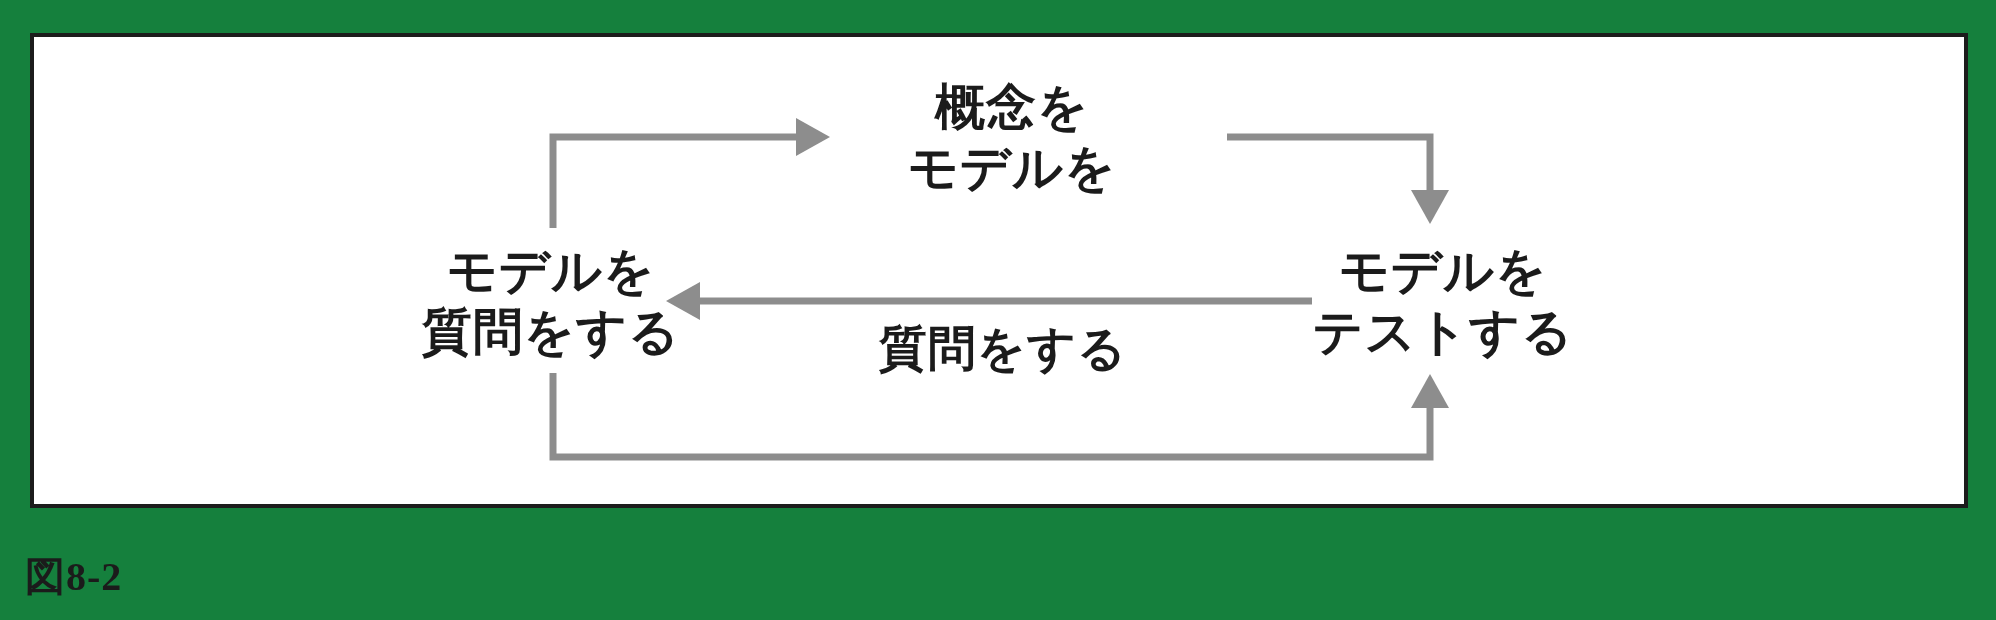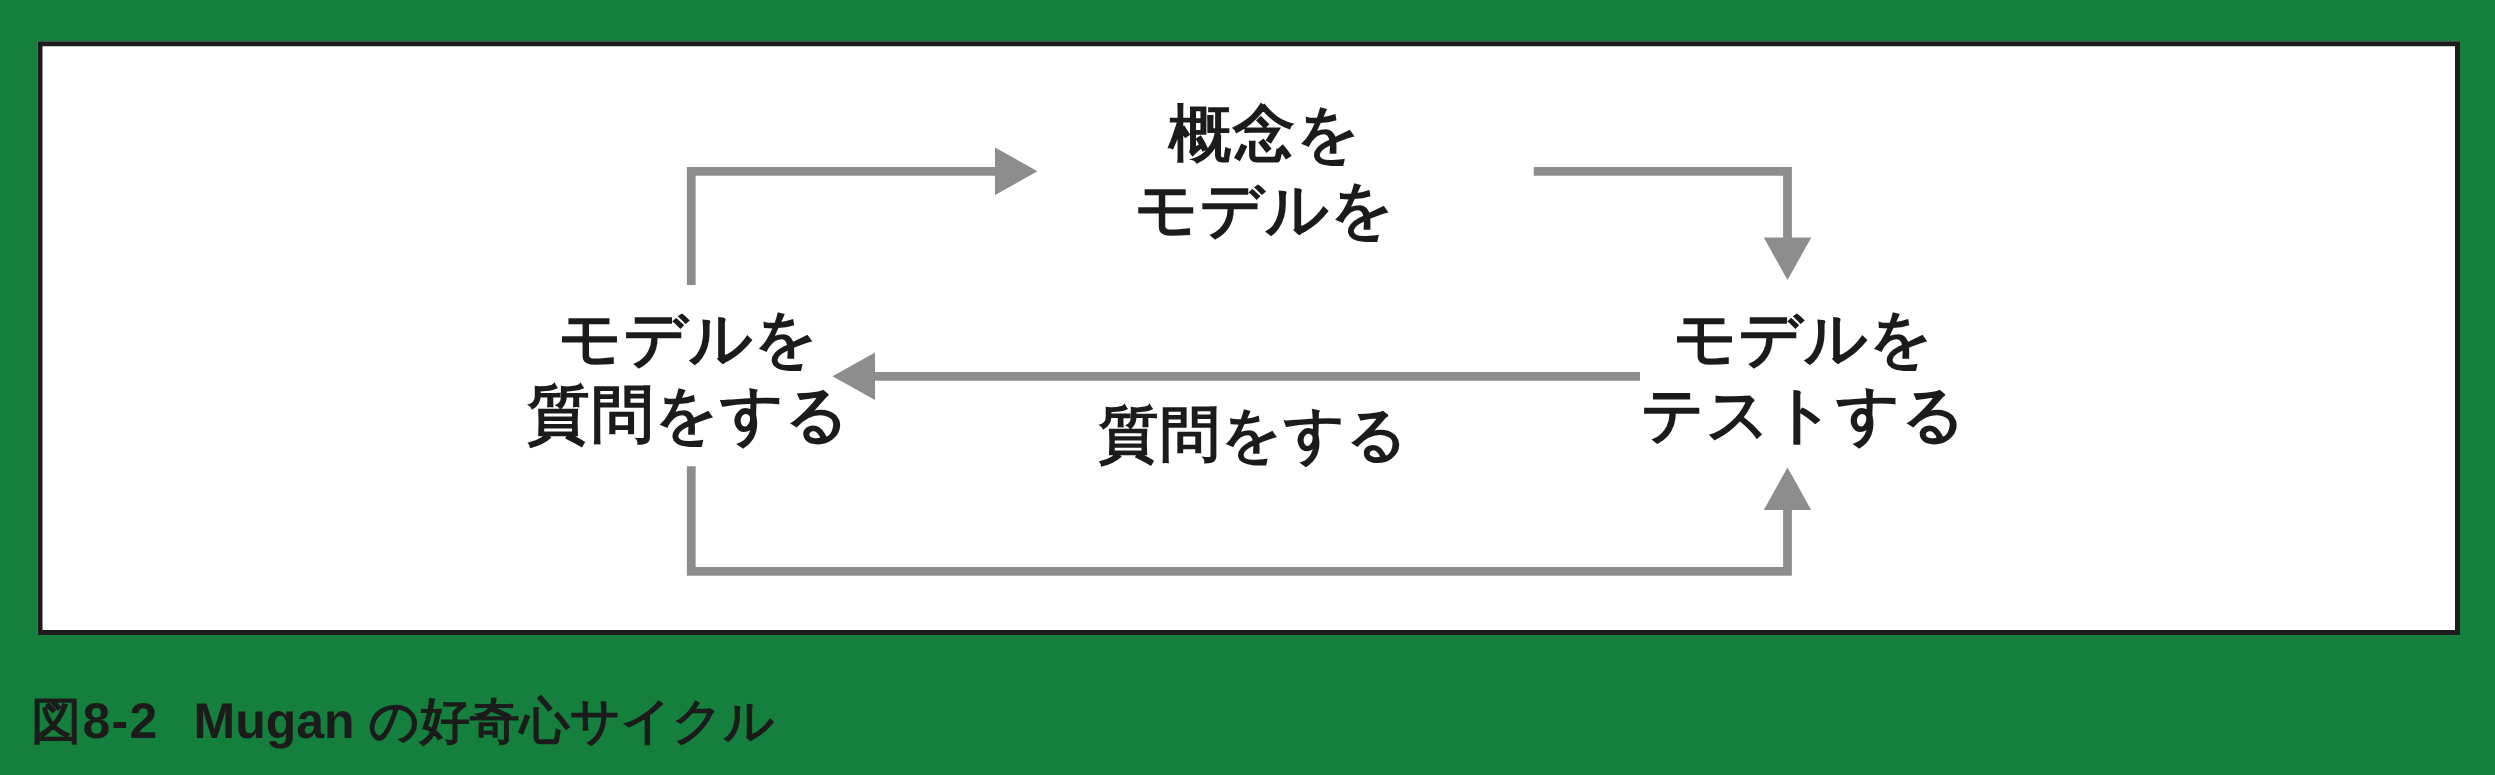--- a/index.html
+++ b/index.html
@@ -53,20 +53,21 @@
   .caption {
     position: absolute;
     left: 25px;
     top: 549px;
     display: flex;
     align-items: baseline;
     font-size: 40px;
     font-weight: 600;
     color: #1b1b1b;
     white-space: nowrap;
+    font-family: Liberation Serif, serif;
   }
   .caption .caption-label { margin-right: 28px; letter-spacing: 1px; }
 </style>
 </head>
 <body>
 
 <div class="page">
 
   <div class="frame">
 
@@ -107,16 +108,15 @@
       <div>モデルを</div>
       <div>テストする</div>
     </div>
 
     <div class="edge-label" style="left:969px; top:284px;">質問をする</div>
 
   </div>
 
   <div class="caption">
     <span class="caption-label">図8-2</span>
-    <span class="caption-title">Mugan の好奇心サイクル</span>
   </div>
 
 </div>
 
 </body></html>

